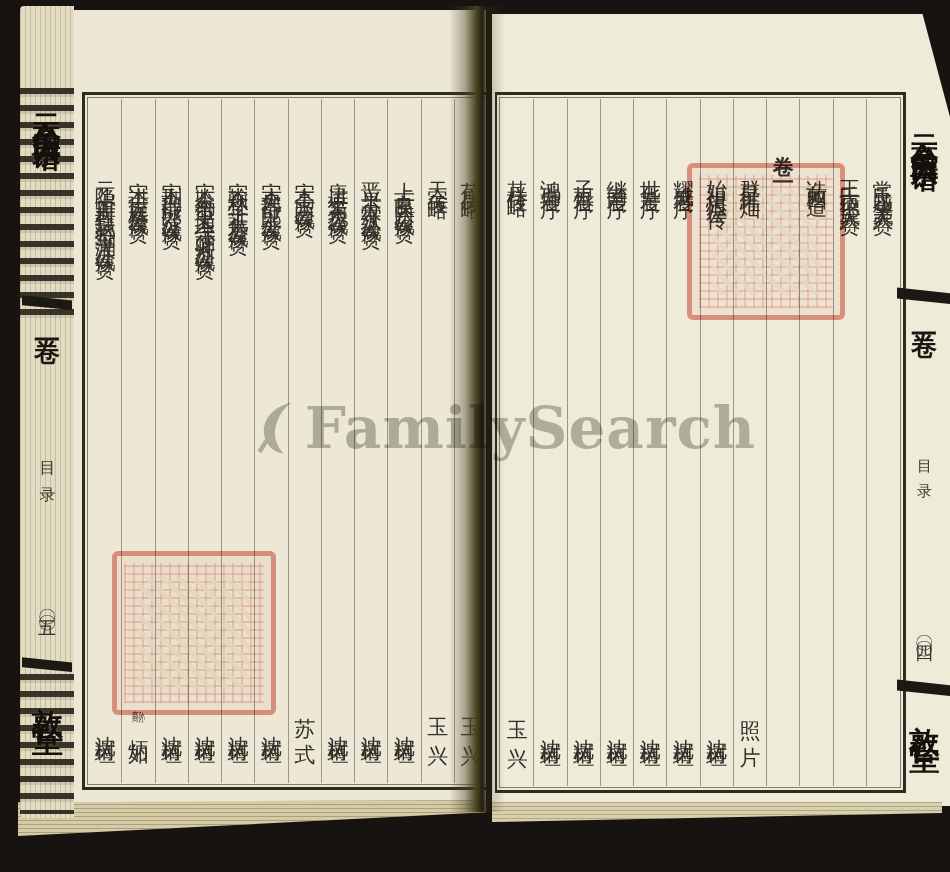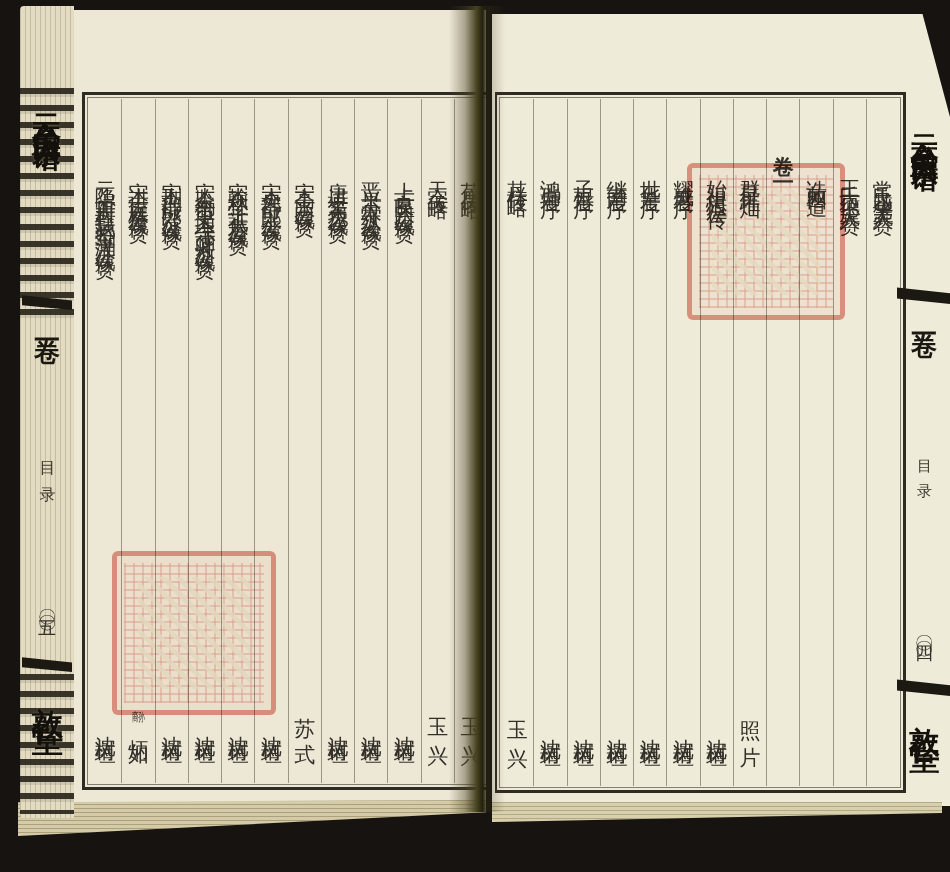--- a/index.html
+++ b/index.html
@@ -239,16 +239,23 @@
 
   <div id="gutter"></div>
 
   <div id="seal-right" class="seal">
     <div class="seal-texture"></div>
   </div>
   <div id="seal-left" class="seal">
     <div class="seal-texture"></div>
   </div>
 
+  <div id="watermark">
+    <svg width="48" height="62" viewBox="0 0 50 64">
+      <path d="M42 2 C18 8 6 24 10 42 C12 52 20 60 32 62 C24 52 20 42 23 30 C26 18 33 8 42 2 Z" fill="#5d5b54"></path>
+      <path d="M14 44 L4 60" stroke="#5d5b54" stroke-width="5" fill="none"></path>
+    </svg>
+    <span class="wm-text">FamilySearch</span>
+  </div>
 
   <div id="stack-bottom-left"></div>
   <div id="stack-bottom-right"></div>
 </div>
 
 </body></html>

